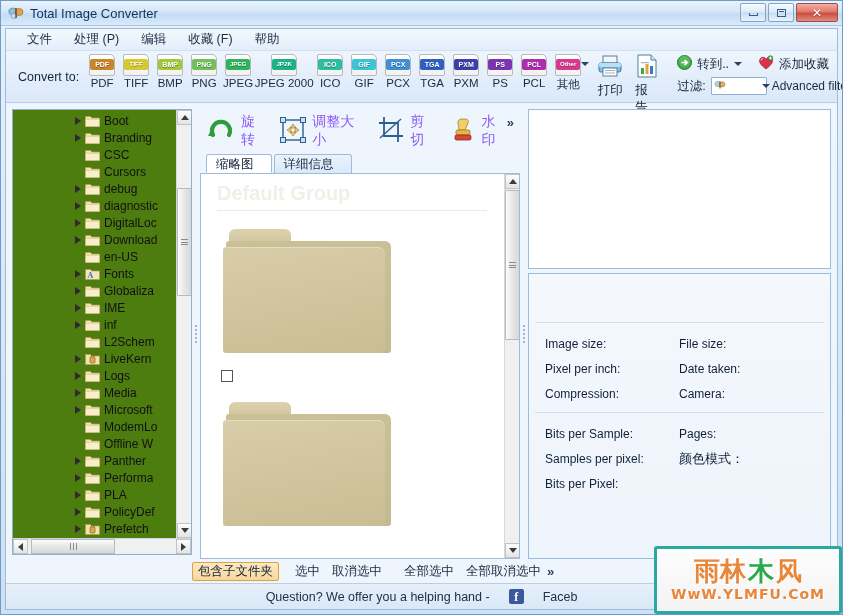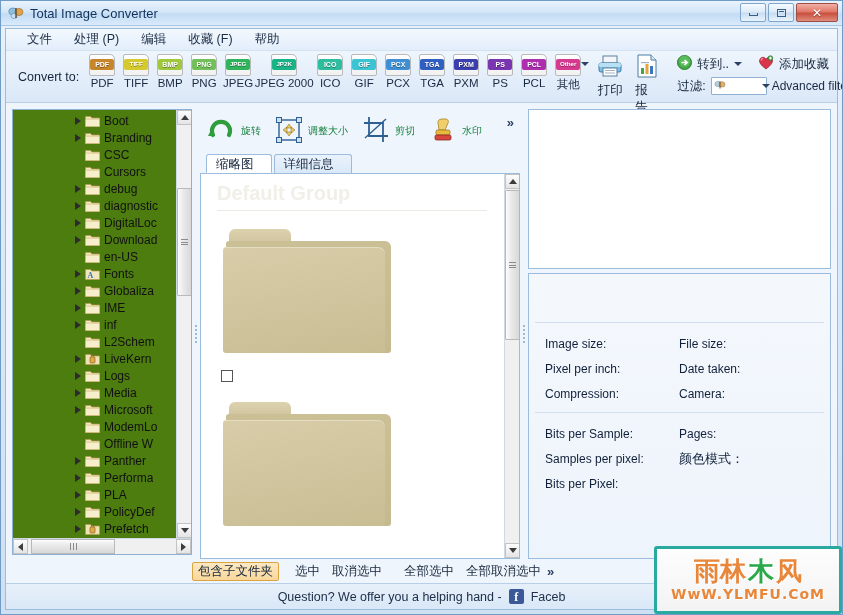--- a/index.html
+++ b/index.html
@@ -212,21 +212,21 @@
 
   
   #centerpane {
     flex:1; margin:4px 0; display:flex; flex-direction:column; min-width:0;
   }
   #edit-toolbar {
     height: 44px; display:flex; align-items:center; padding-left:6px;
     position:relative;
   }
   .edit-btn { display:flex; align-items:center; gap:5px; margin-right:14px; cursor:pointer;}
-  .edit-btn .cap { font-size:10px; color:#15803d; }
+  .edit-btn .cap { font-size:14px; color:#8b5cf6; }
   .chev-more {
     position:absolute; right:6px; top:6px; font-size:13px; color:#2b4263; font-weight:bold;
   }
   #tabs { display:flex; align-items:flex-end; height:20px; padding-left:6px; }
   .tab {
     height:19px; padding:1px 17px 0 9px; font-size:12.5px; color:#15243a;
     border:1px solid #9cbcdd; border-bottom:none;
     background: linear-gradient(180deg,#eaf3fd,#dae8f7);
     border-radius:3px 3px 0 0; margin-right:2px; cursor:pointer;
     line-height:17px;
@@ -298,21 +298,21 @@
   .sel-btn.active {
     background: linear-gradient(180deg,#fde8c2,#f8d79a);
     border:1px solid #d9a441; border-radius:2px; padding:0px 5px;
   }
   .sel-sep { width:1px; height:14px; background:#b9cfe6; margin:0 5px;}
   .sel-more { margin-left:auto; font-size:13px; font-weight:bold; color:#2b4263; padding-right:4px;}
   #statusbar {
     position:absolute; left:0; right:0; bottom:0; height:26px;
     background: linear-gradient(180deg,#e7f0fa 0%, #d9e8f7 100%);
     border-top:1px solid #b9cfe6;
-    display:flex; align-items:center; justify-content:center; gap:7px;
+    display:flex; align-items:center; justify-content:center; gap:19px;
   }
   .status-text { font-size:12.5px; color:#20304a; }
   .fb-ico {
     width:15px;height:15px;background:#3b5998;border-radius:2px;color:#fff;
     font-family:"Liberation Serif",serif; font-weight:bold; font-size:12px;
     display:flex;align-items:center;justify-content:center; line-height:1;
   }
   .fb-text { font-size:12.5px; color:#20304a;}
 
   

